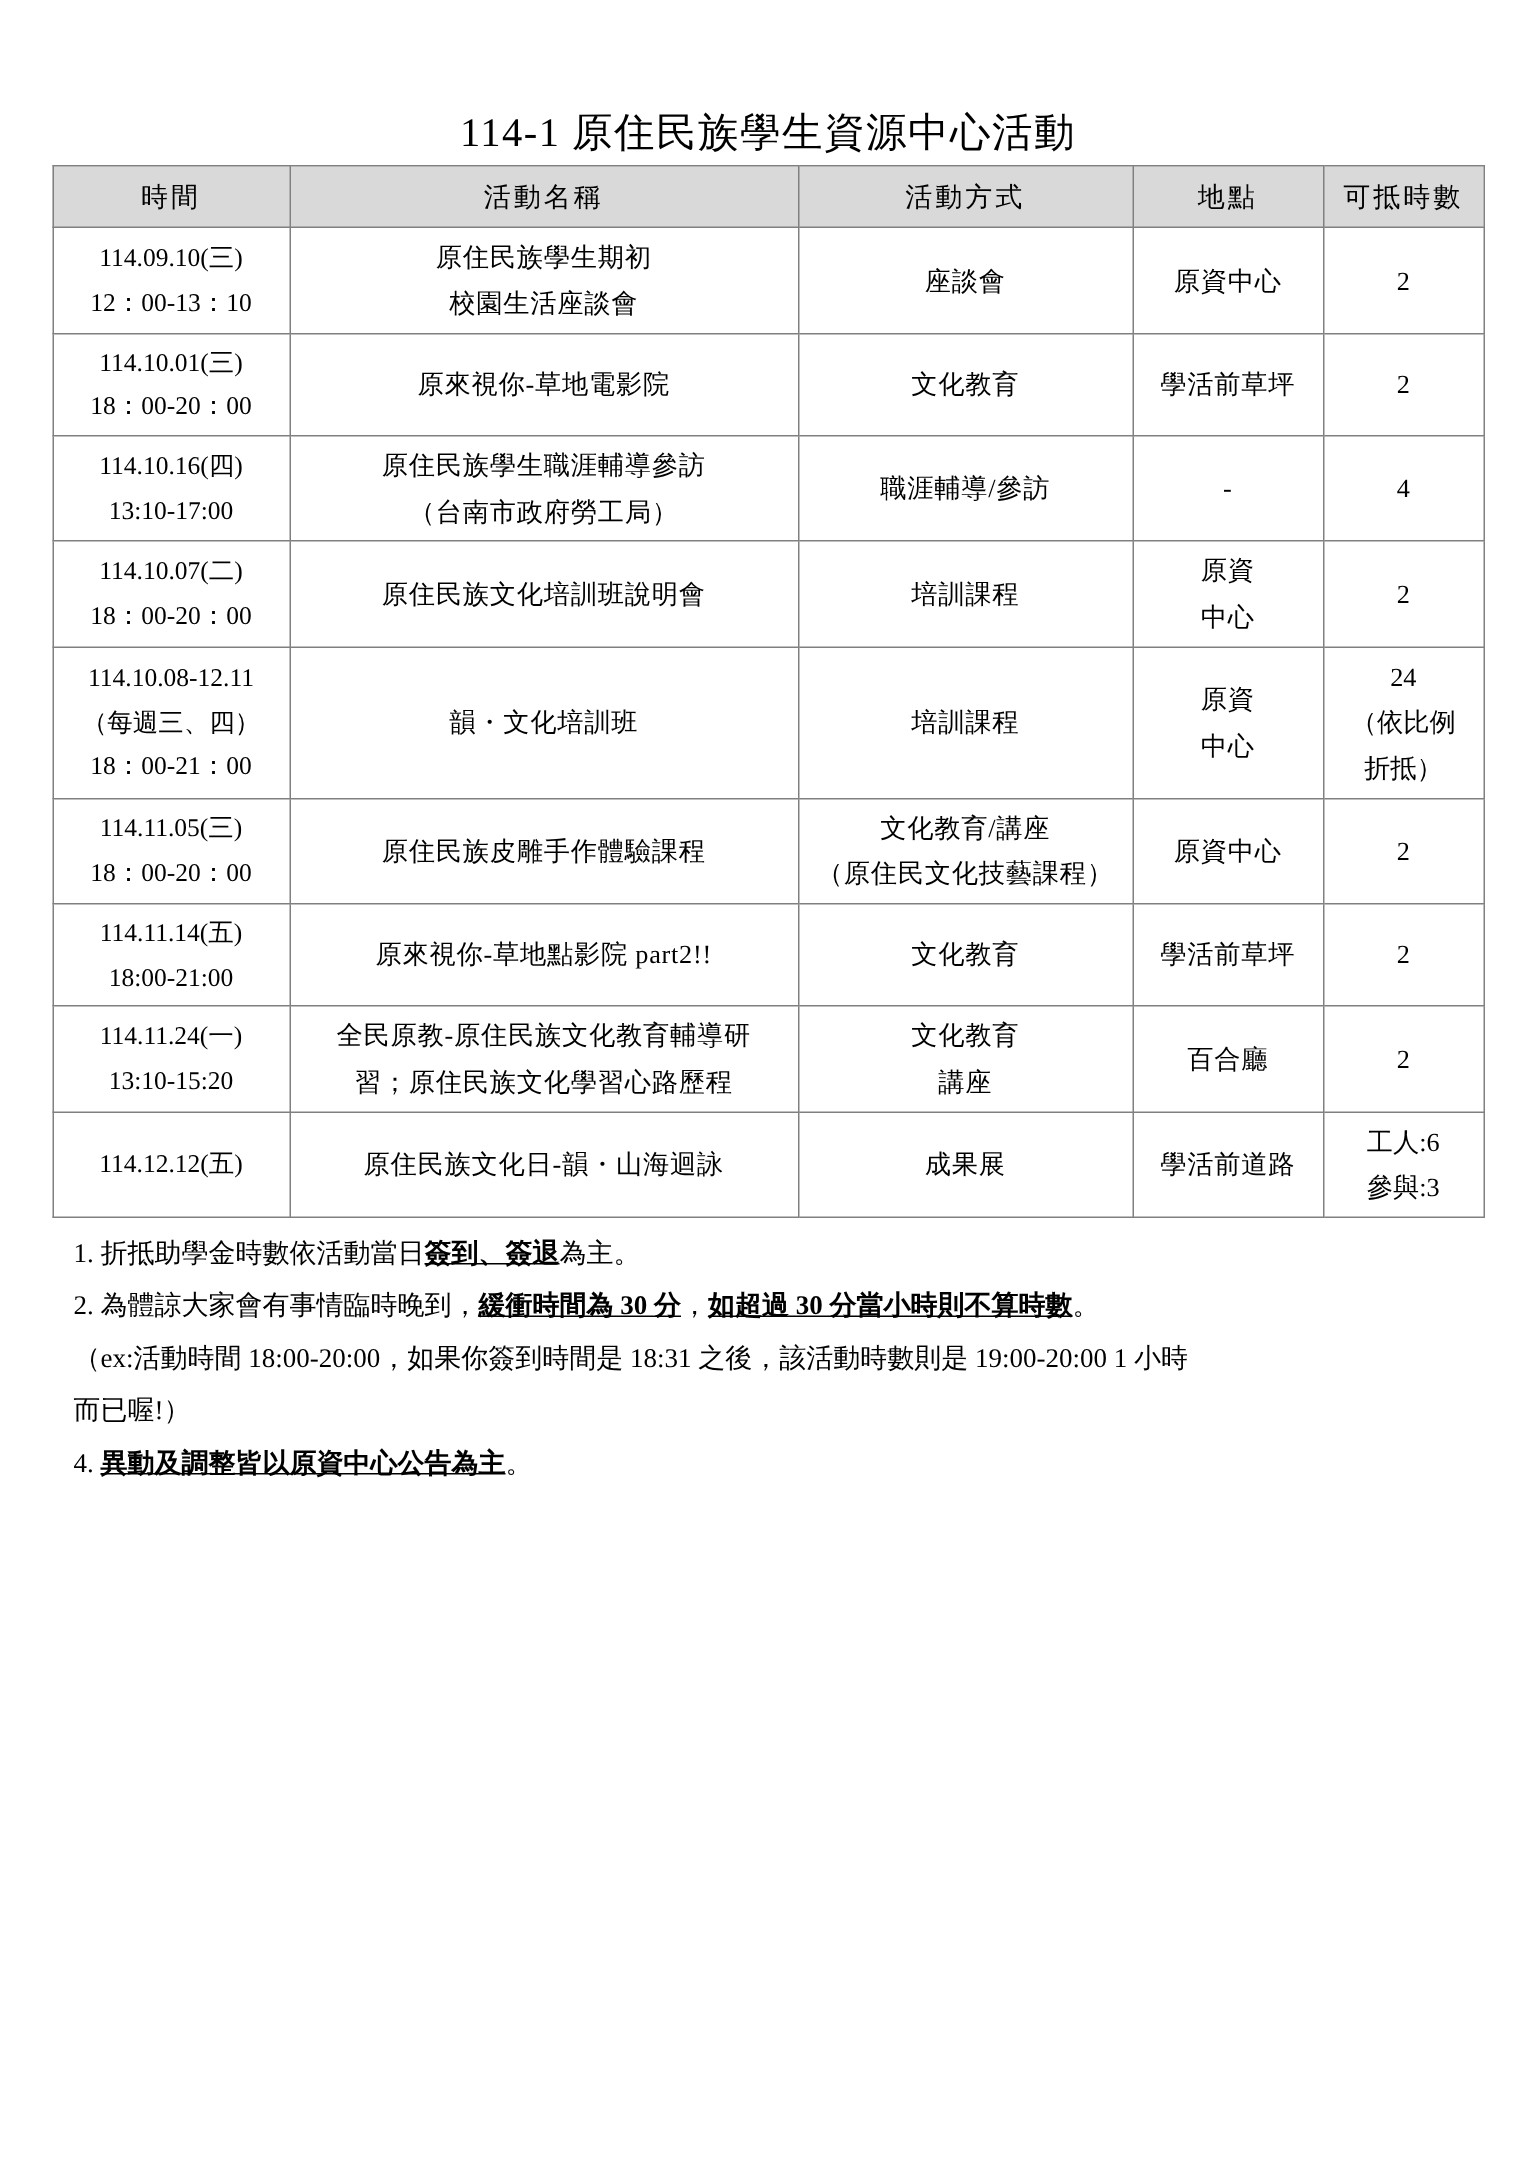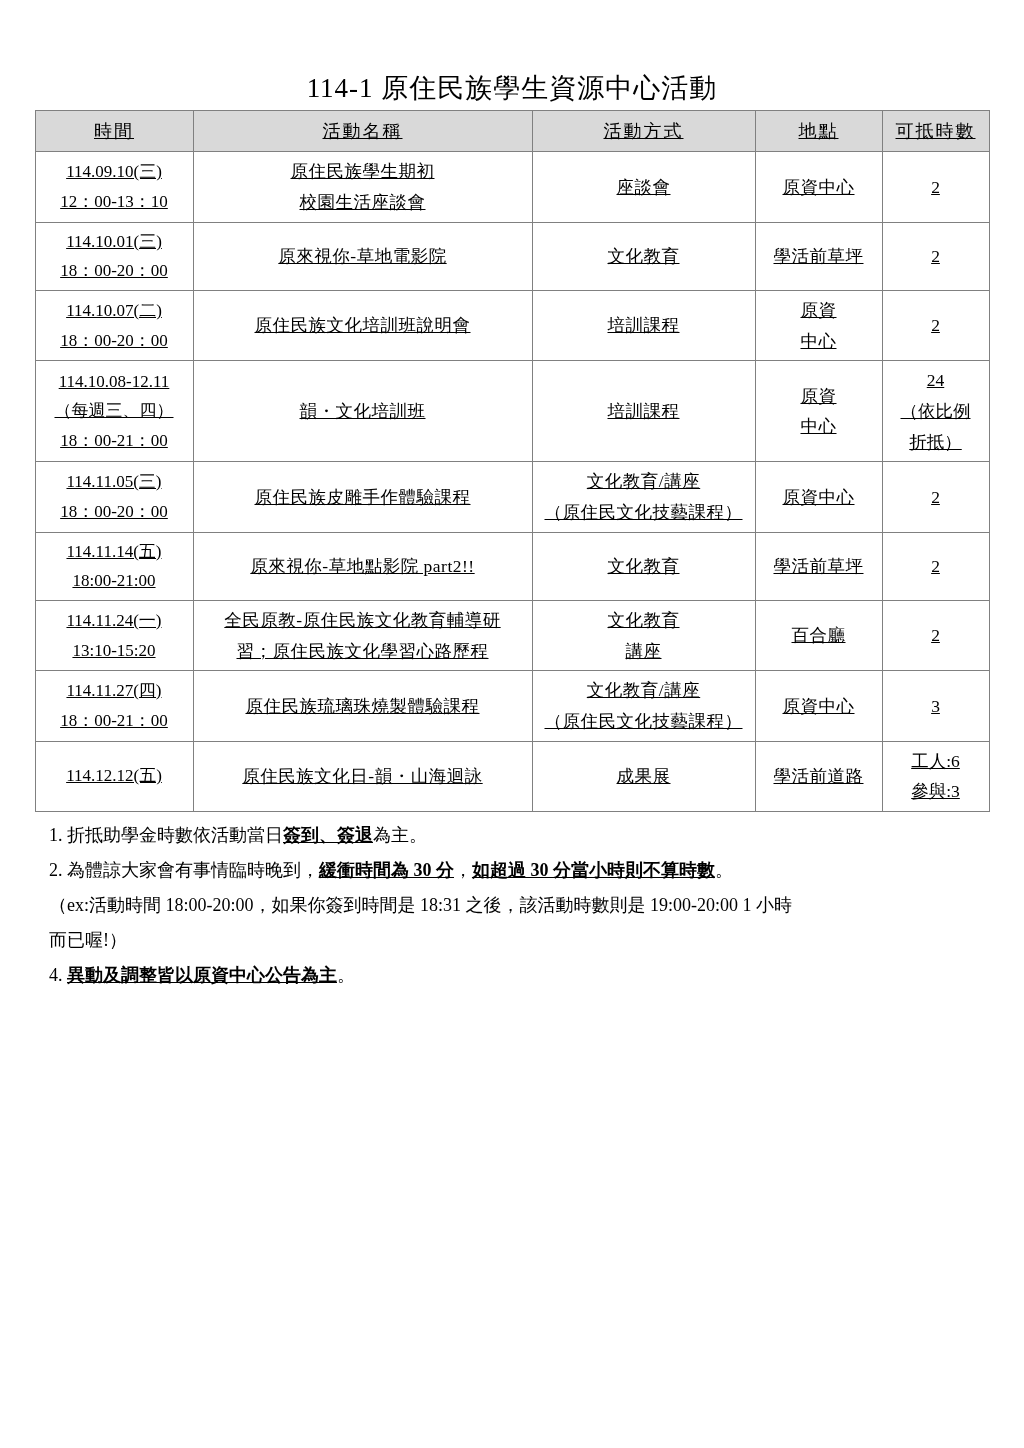--- a/index.html
+++ b/index.html
@@ -31,21 +31,20 @@
     padding-top: 72px;
     padding-bottom: 6px;
     font-weight: 400;
     white-space: nowrap;
   }
   table.schedule {
     border-collapse: collapse;
     width: 954px;
     margin: 0 auto;
     table-layout: fixed;
-    text-decoration: underline;
   }
   table.schedule col.c-time   { width: 158px; }
   table.schedule col.c-name   { width: 339px; }
   table.schedule col.c-method { width: 223px; }
   table.schedule col.c-place  { width: 127px; }
   table.schedule col.c-hours  { width: 107px; }
 
   table.schedule th,
   table.schedule td {
     border: 1px solid #808080;
@@ -160,20 +159,39 @@
           </td>
           <td class="cell-place">
             <span class="cline">學活前草坪</span>
           </td>
           <td class="cell-hours">
             <span class="cline">2</span>
           </td>
         </tr>
         <tr>
           <td class="cell-time">
+            <span class="cline">114.10.16(四)</span>
+            <span class="cline">13:10-17:00</span>
+          </td>
+          <td class="cell-name">
+            <span class="cline-wrap">原住民族學生職涯輔導參訪</span>
+            <span class="cline-wrap">（台南市政府勞工局）</span>
+          </td>
+          <td class="cell-method">
+            <span class="cline">職涯輔導/參訪</span>
+          </td>
+          <td class="cell-place">
+            <span class="cline">-</span>
+          </td>
+          <td class="cell-hours">
+            <span class="cline">4</span>
+          </td>
+        </tr>
+        <tr>
+          <td class="cell-time">
             <span class="cline">114.10.07(二)</span>
             <span class="cline">18：00-20：00</span>
           </td>
           <td class="cell-name">
             <span class="cline-wrap">原住民族文化培訓班說明會</span>
           </td>
           <td class="cell-method">
             <span class="cline">培訓課程</span>
           </td>
           <td class="cell-place">
@@ -254,39 +272,20 @@
           </td>
           <td class="cell-method">
             <span class="cline">文化教育</span>
             <span class="cline">講座</span>
           </td>
           <td class="cell-place">
             <span class="cline">百合廳</span>
           </td>
           <td class="cell-hours">
             <span class="cline">2</span>
-          </td>
-        </tr>
-        <tr>
-          <td class="cell-time">
-            <span class="cline">114.11.27(四)</span>
-            <span class="cline">18：00-21：00</span>
-          </td>
-          <td class="cell-name">
-            <span class="cline-wrap">原住民族琉璃珠燒製體驗課程</span>
-          </td>
-          <td class="cell-method">
-            <span class="cline">文化教育/講座</span>
-            <span class="cline">（原住民文化技藝課程）</span>
-          </td>
-          <td class="cell-place">
-            <span class="cline">原資中心</span>
-          </td>
-          <td class="cell-hours">
-            <span class="cline">3</span>
           </td>
         </tr>
         <tr>
           <td class="cell-time">
             <span class="cline">114.12.12(五)</span>
           </td>
           <td class="cell-name">
             <span class="cline-wrap">原住民族文化日-韻・山海迴詠</span>
           </td>
           <td class="cell-method">

